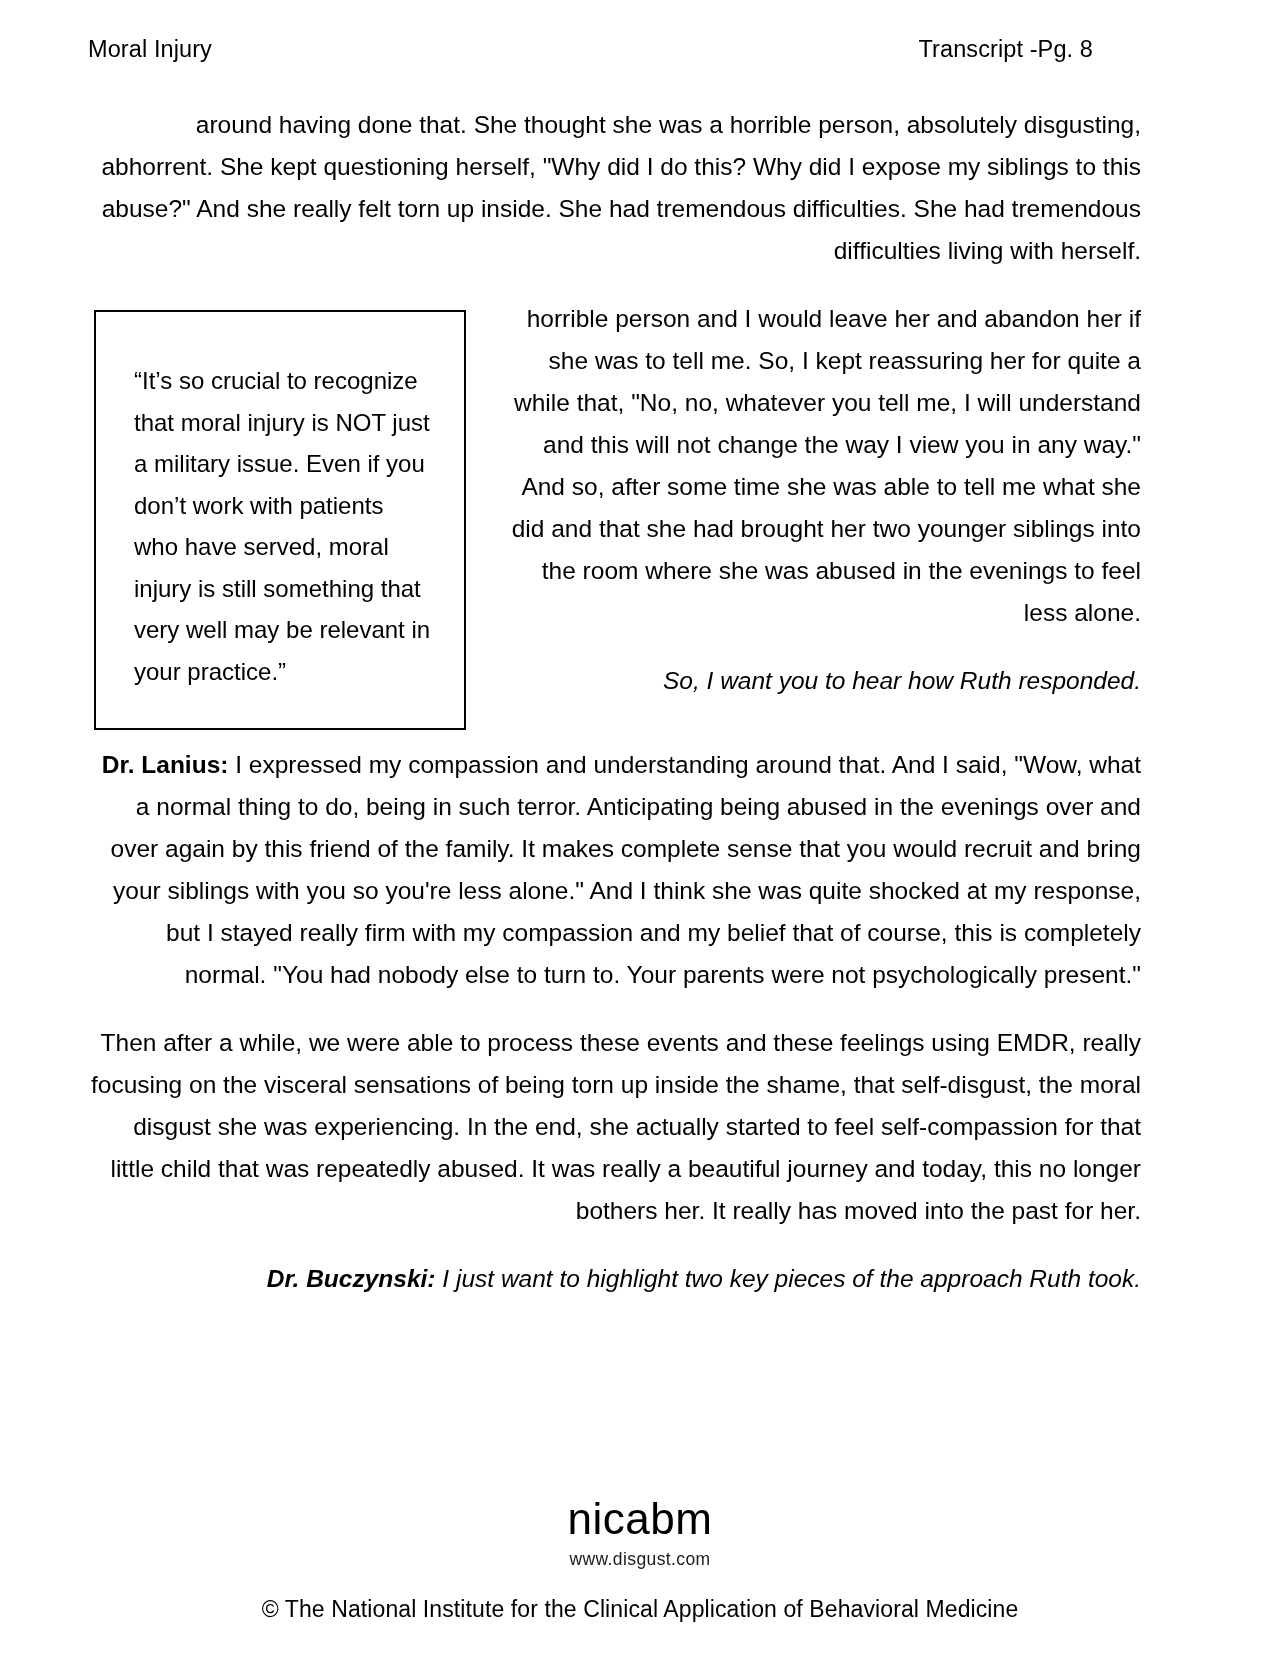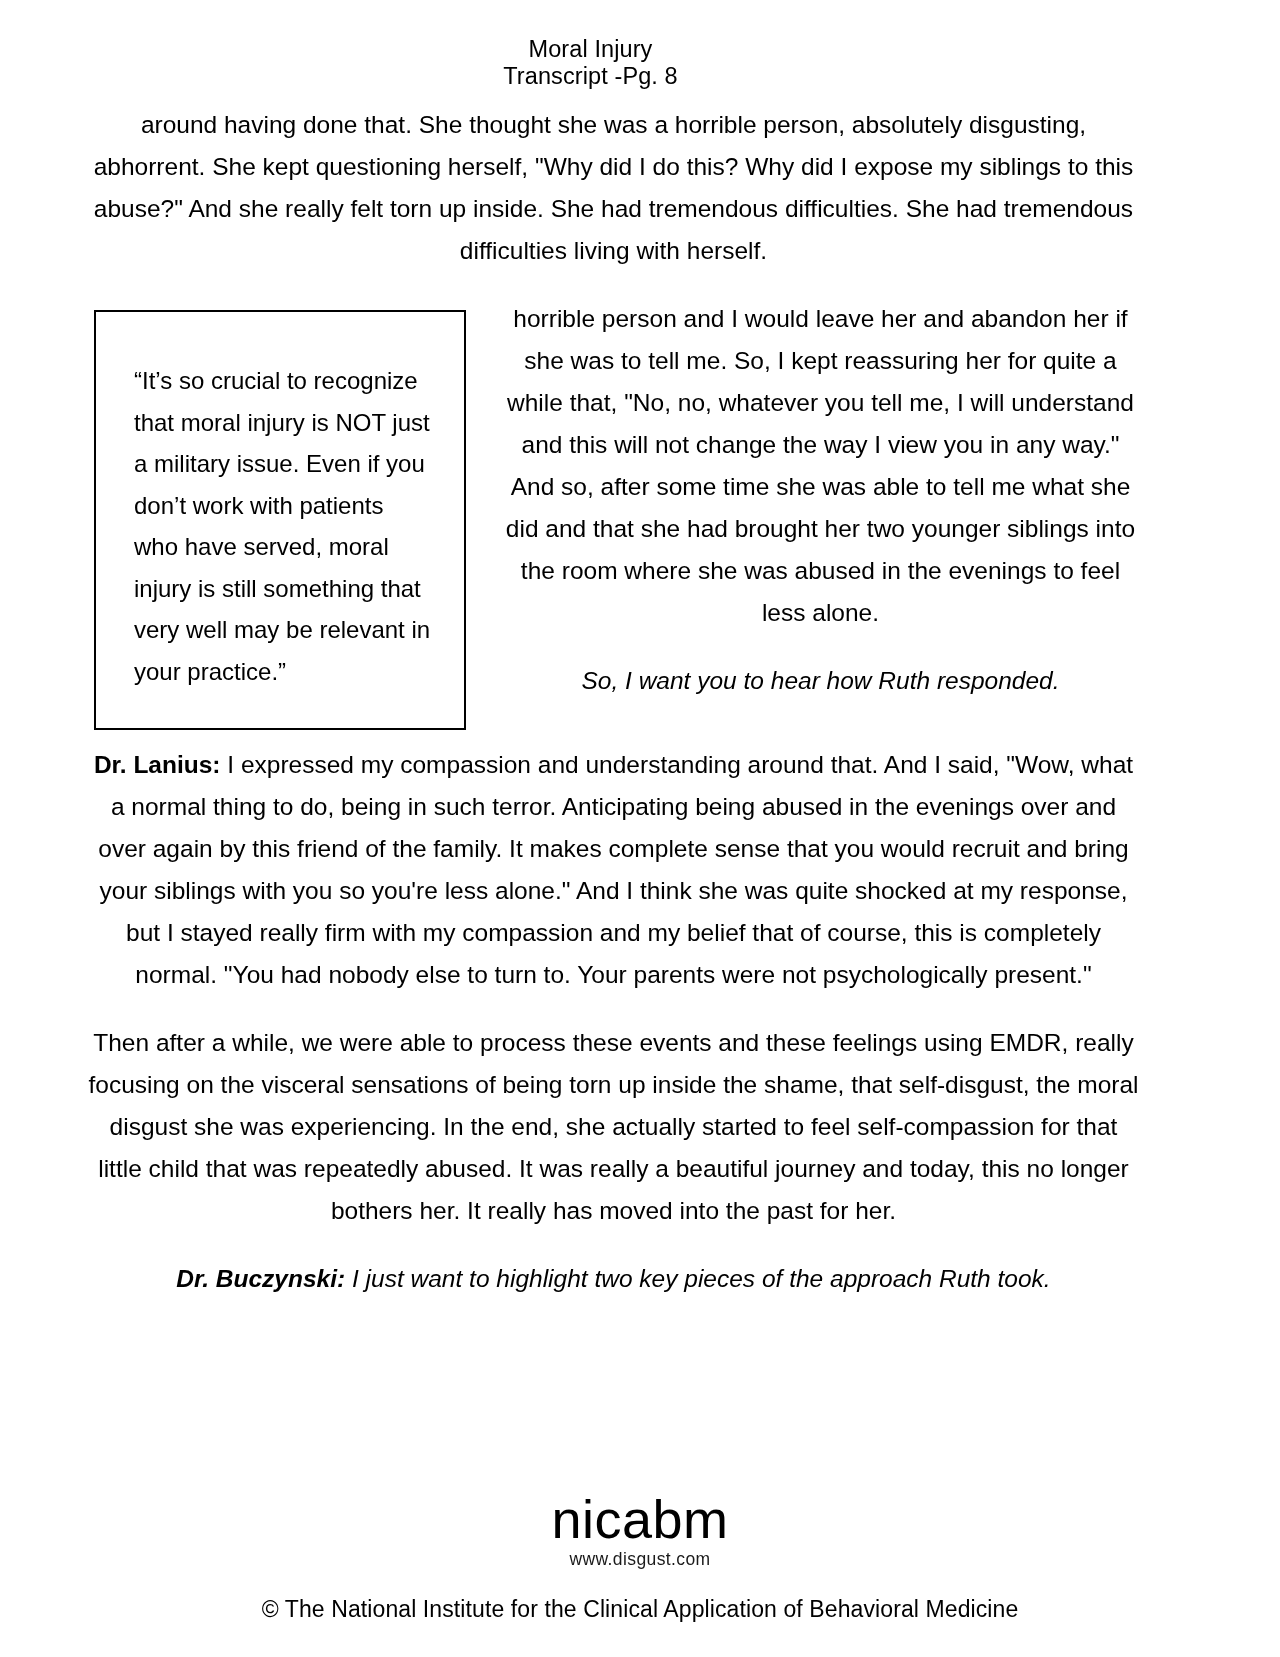--- a/index.html
+++ b/index.html
@@ -21,42 +21,41 @@
   }
 
   
   .header {
     position: absolute;
     top: 36px;
     left: 88px;
     width: 1005px;
     display: flex;
     justify-content: space-between;
-    align-items: center;
+    align-items: flex-start;
     font-size: 23.5px;
     letter-spacing: 0.1px;
-    flex-direction: column;
   }
   .header .h-left,
   .header .h-right {
     white-space: nowrap;
   }
 
   
   .content {
     position: absolute;
     top: 104px;
     left: 86px;
     width: 1055px;
     font-size: 24.5px;
     line-height: 42px;
   }
   .para {
     margin: 0 0 26px 0;
-    text-align: center;
+    text-align: right;
   }
   .para.tight {
     margin-bottom: 24px;
   }
   .speaker {
     font-weight: bold;
     margin-top: 44px;
   }
   .italic {
     font-style: italic;
@@ -96,21 +95,21 @@
 
   
   .footer {
     position: absolute;
     left: 0;
     right: 0;
     bottom: 34px;
     text-align: center;
   }
   .logo {
-    font-size: 54px;
+    font-size: 44px;
     font-weight: 300;
     letter-spacing: 0.5px;
     line-height: 56px;
     color: #000000;
   }
   .logo-url {
     font-size: 17.5px;
     letter-spacing: 0.4px;
     margin-top: 2px;
     color: #1a1a1a;

